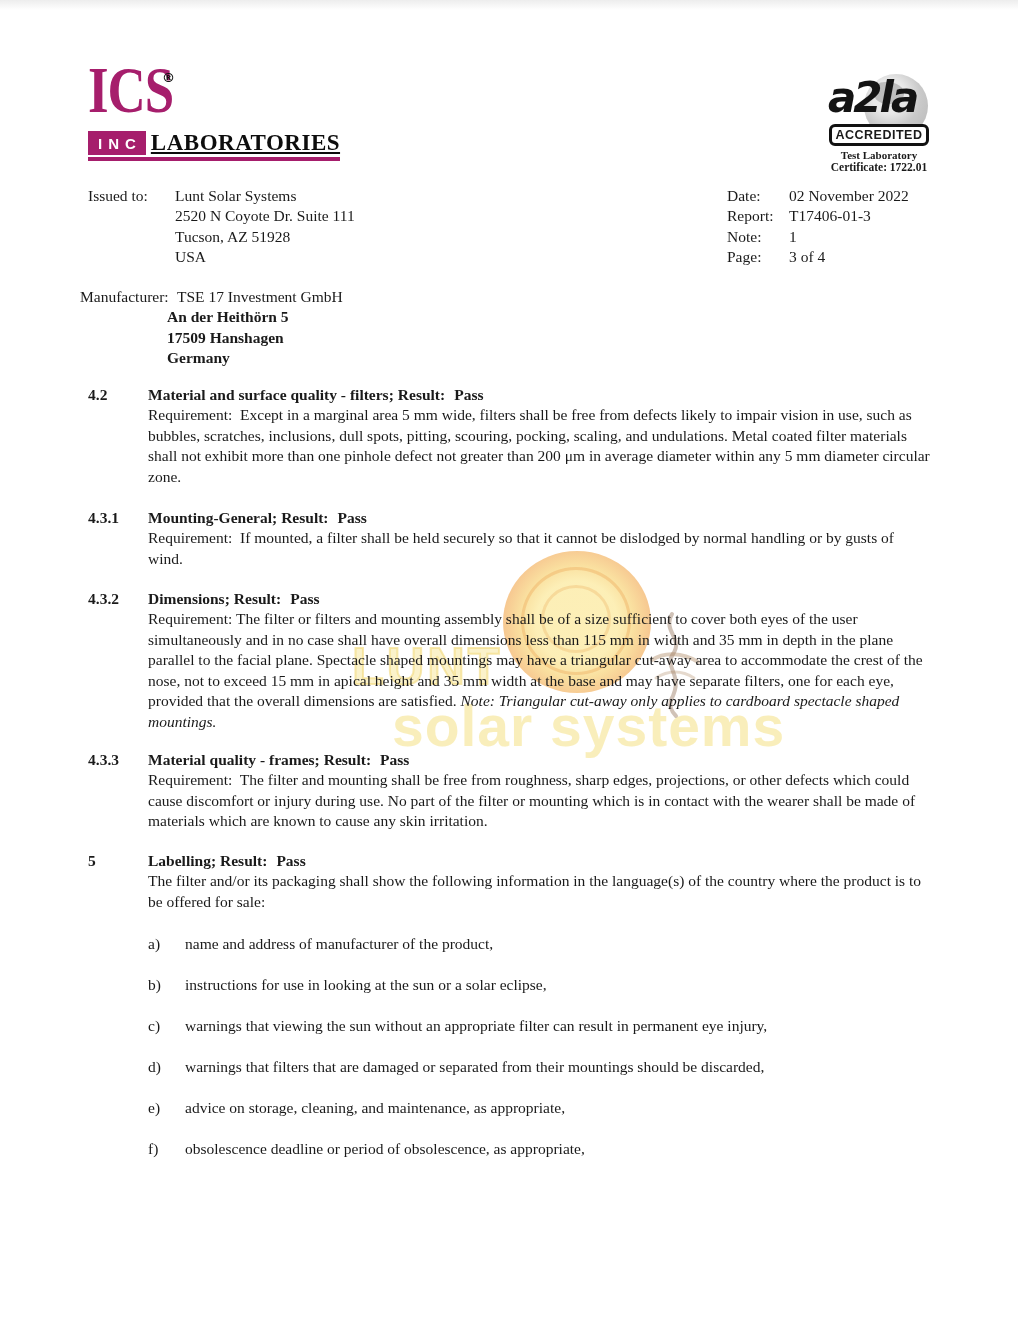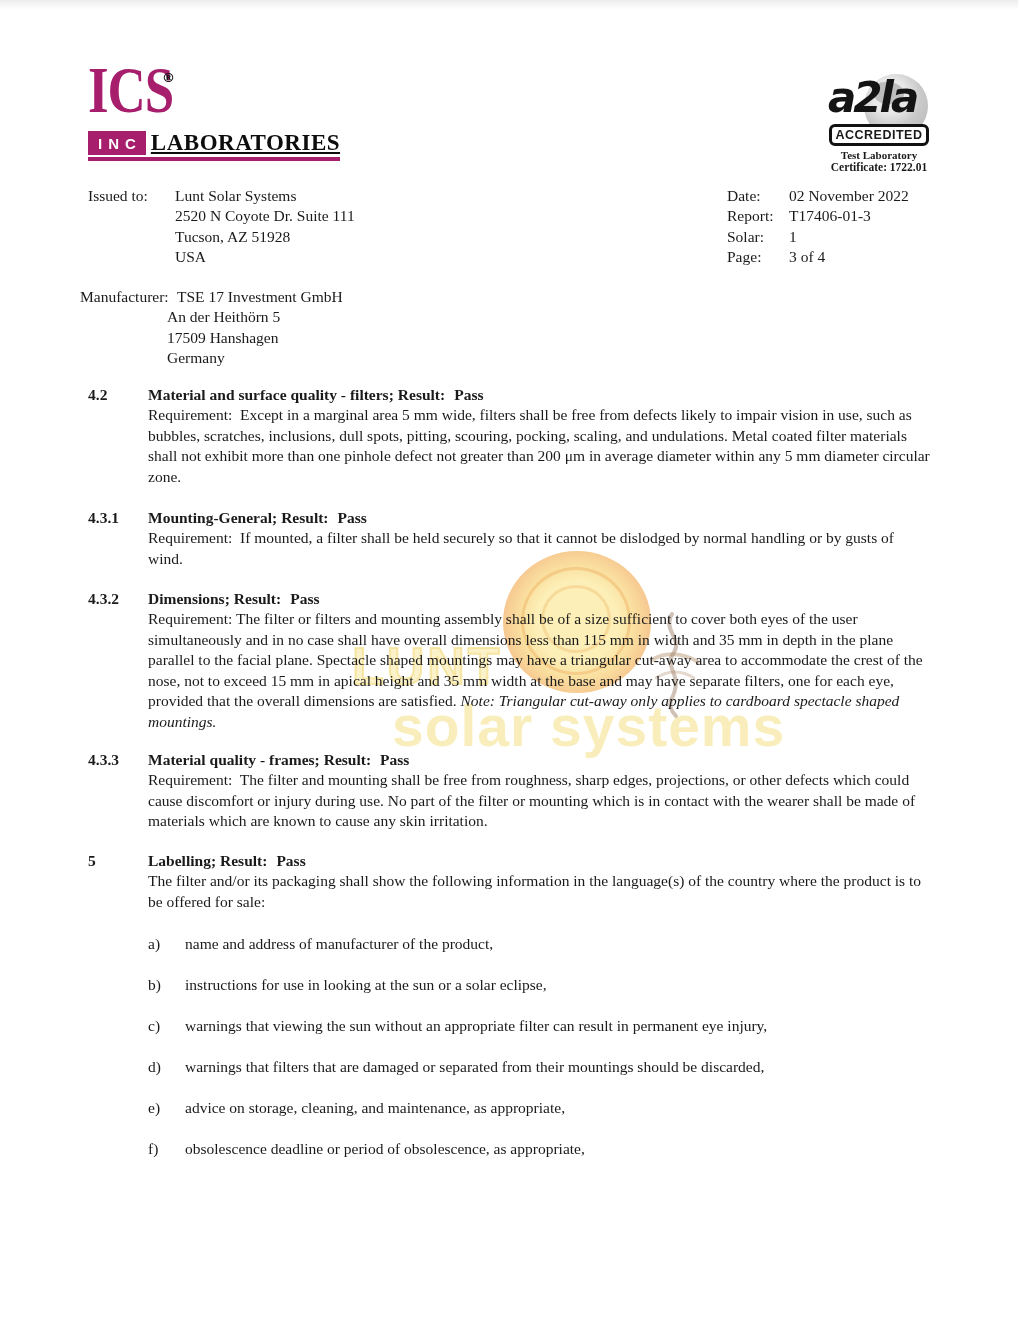--- a/index.html
+++ b/index.html
@@ -91,21 +91,21 @@
   .a2la-line2 { position: relative; z-index: 1; font-weight: bold; font-size: 11.5px; }
 
   
   .text-15 { font-size: 15.5px; line-height: 20.4px; }
   .issued-block { position: absolute; left: 88px; top: 186px; z-index: 2; }
   .manufacturer-block { position: absolute; left: 80px; top: 287px; z-index: 2; }
   .addr-label { display: inline-block; }
   .issued-block .addr-label { width: 87px; }
   .manufacturer-block .addr-label { width: 97px; }
   .addr-lines { padding-left: 87px; }
-  .manufacturer-block .addr-lines { padding-left: 87px; }
+  .manufacturer-block .addr-lines { padding-left: 87px; font-weight: bold; }
 
   .meta-block { position: absolute; left: 727px; top: 186px; z-index: 2; }
   .meta-row { display: grid; grid-template-columns: 62px auto; }
 
   
   .sec { position: absolute; left: 88px; width: 845px; display: grid; grid-template-columns: 60px 782px; z-index: 2; }
   .sec-num { font-weight: bold; font-size: 15.5px; line-height: 21px; }
   .sec-content { }
   .sec-heading { font-weight: bold; font-size: 15.5px; line-height: 21px; }
   .sec-result-label { margin-left: 4px; }
@@ -213,21 +213,21 @@
   <div class="meta-block text-15">
     <div class="meta-row">
       <span>Date:</span>
       <span>02 November 2022</span>
     </div>
     <div class="meta-row">
       <span>Report:</span>
       <span>T17406-01-3</span>
     </div>
     <div class="meta-row">
-      <span>Solar:</span>
+      <span>Note:</span>
       <span>1</span>
     </div>
     <div class="meta-row">
       <span>Page:</span>
       <span>3 of 4</span>
     </div>
   </div>
 
   <div class="manufacturer-block text-15">
     <div>

